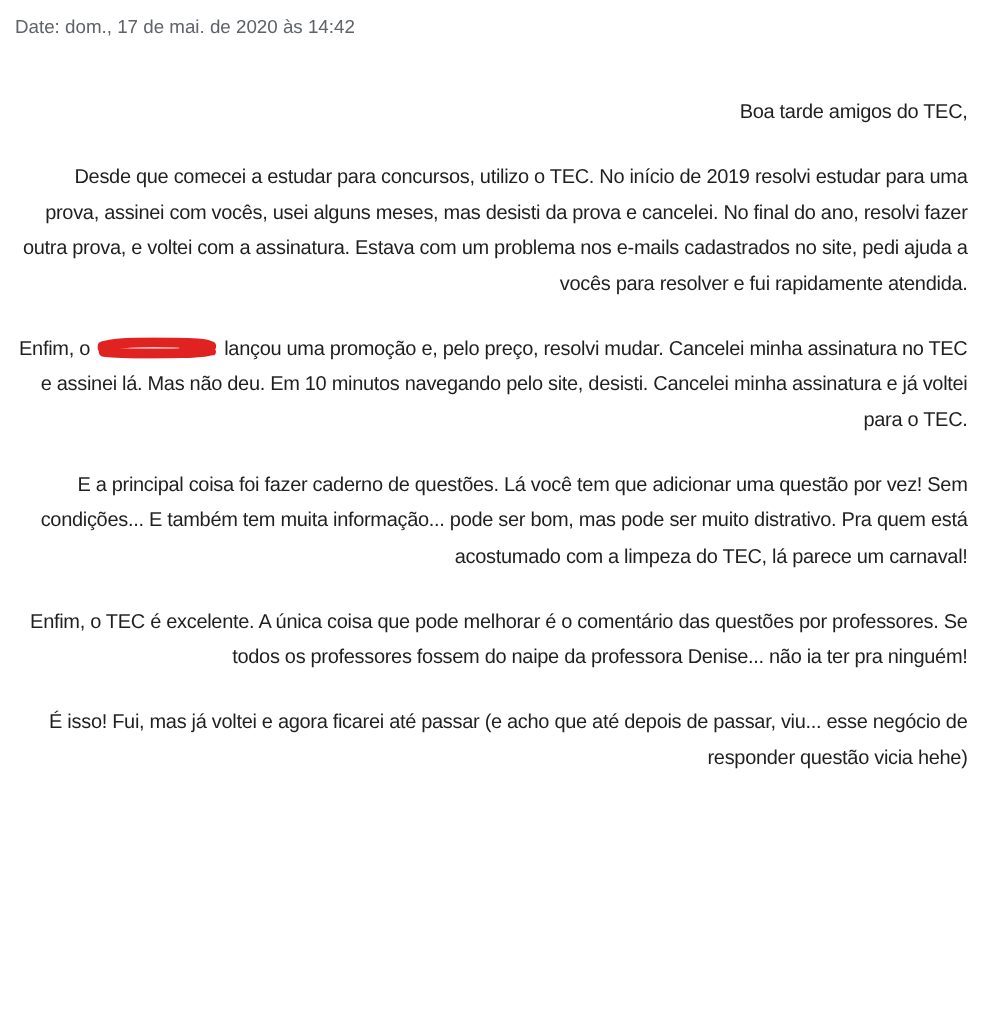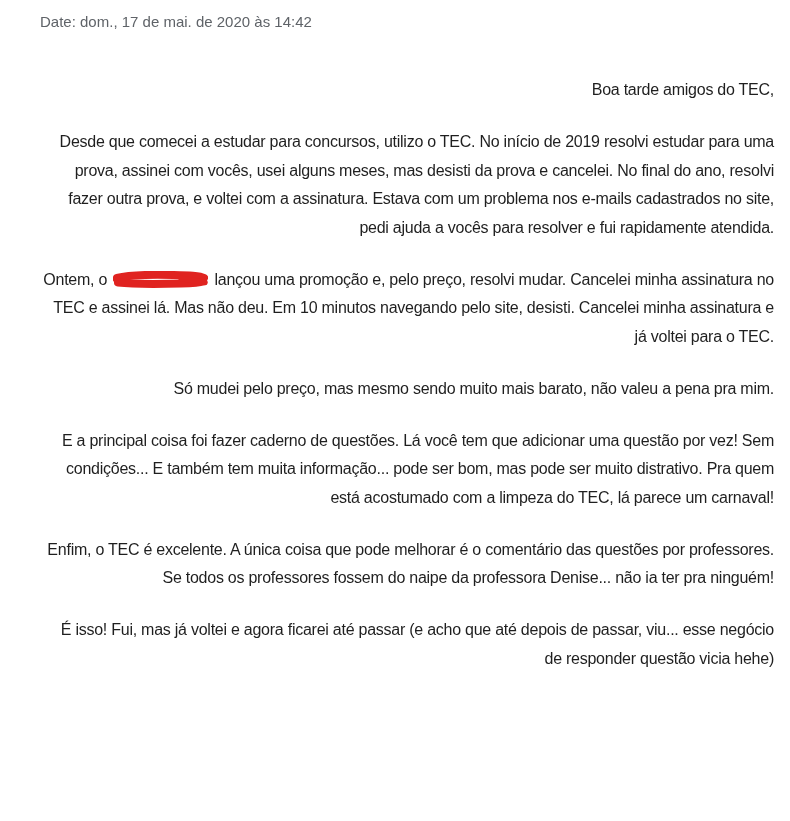--- a/index.html
+++ b/index.html
@@ -16,21 +16,20 @@
     width: 790px;
     height: 821px;
     background: var(--background);
     overflow: hidden;
     font-family: "Liberation Sans", "DejaVu Sans", sans-serif;
   }
   .email-view {
     width: 790px;
     height: 821px;
     background: var(--background);
-    padding-left: 28px;
   }
   
   .headers {
     padding: 11px 16px 0 12px;
     font-size: 15px;
     line-height: 22px;
     color: var(--header-text);
   }
   .header-line { white-space: nowrap; }
   .email-link {
@@ -71,28 +70,27 @@
     <div class="header-line">
       <span>Date:</span>
       <span>dom., 17 de mai. de 2020 às 14:42</span>
     </div>
   </div>
 
   <div class="email-body">
     <p>Boa tarde amigos do TEC,</p>
     <p>Desde que comecei a estudar para concursos, utilizo o TEC. No início de 2019 resolvi estudar para uma prova, assinei com vocês, usei alguns meses, mas desisti da prova e cancelei. No final do ano, resolvi fazer outra prova, e voltei com a assinatura. Estava com um problema nos e-mails cadastrados no site, pedi ajuda a vocês para resolver e fui rapidamente atendida.</p>
     <p>
-      <span>Ontem, o</span>
+      <span>Enfim, o</span>
       <span class="redaction"><svg width="95" height="17" viewBox="0 0 95 17" aria-hidden="true">
         <path d="M4 7 C 18 3.5, 40 3.5, 60 4 C 75 4.3, 87 4.5, 91 7" fill="none" stroke="currentColor" stroke-width="8" stroke-linecap="round"></path>
         <path d="M5 11.5 C 22 13.5, 48 13, 68 12.5 C 79 12.2, 86 12, 90 10.5" fill="none" stroke="currentColor" stroke-width="8" stroke-linecap="round"></path>
         <path d="M68 7.5 L 92 11.5" fill="none" stroke="currentColor" stroke-width="5.5" stroke-linecap="round"></path>
         <path d="M3 8.5 L 10 11.5" fill="none" stroke="currentColor" stroke-width="6" stroke-linecap="round"></path>
       </svg></span>
       <span>lançou uma promoção e, pelo preço, resolvi mudar. Cancelei minha assinatura no TEC e assinei lá. Mas não deu. Em 10 minutos navegando pelo site, desisti. Cancelei minha assinatura e já voltei para o TEC.</span>
     </p>
-    <p>Só mudei pelo preço, mas mesmo sendo muito mais barato, não valeu a pena pra mim.</p>
     <p>E a principal coisa foi fazer caderno de questões. Lá você tem que adicionar uma questão por vez! Sem condições... E também tem muita informação... pode ser bom, mas pode ser muito distrativo. Pra quem está acostumado com a limpeza do TEC, lá parece um carnaval!</p>
     <p>Enfim, o TEC é excelente. A única coisa que pode melhorar é o comentário das questões por professores. Se todos os professores fossem do naipe da professora Denise... não ia ter pra ninguém!</p>
     <p>É isso! Fui, mas já voltei e agora ficarei até passar (e acho que até depois de passar, viu... esse negócio de responder questão vicia hehe)</p>
   </div>
 
 </div>
 
 </body></html>

